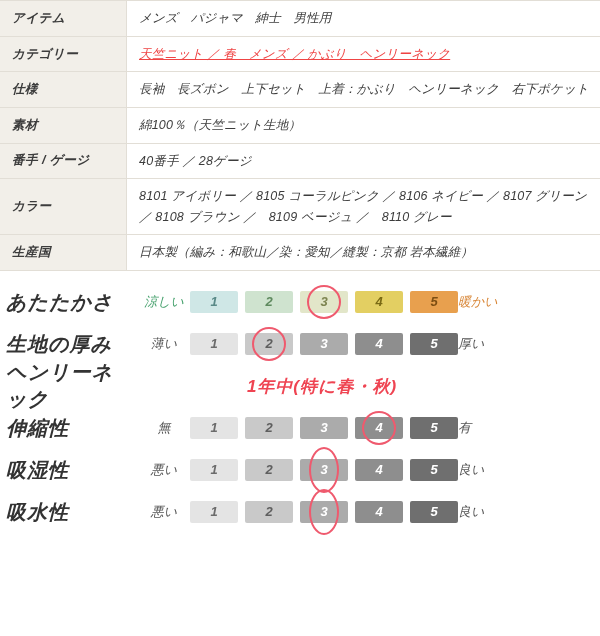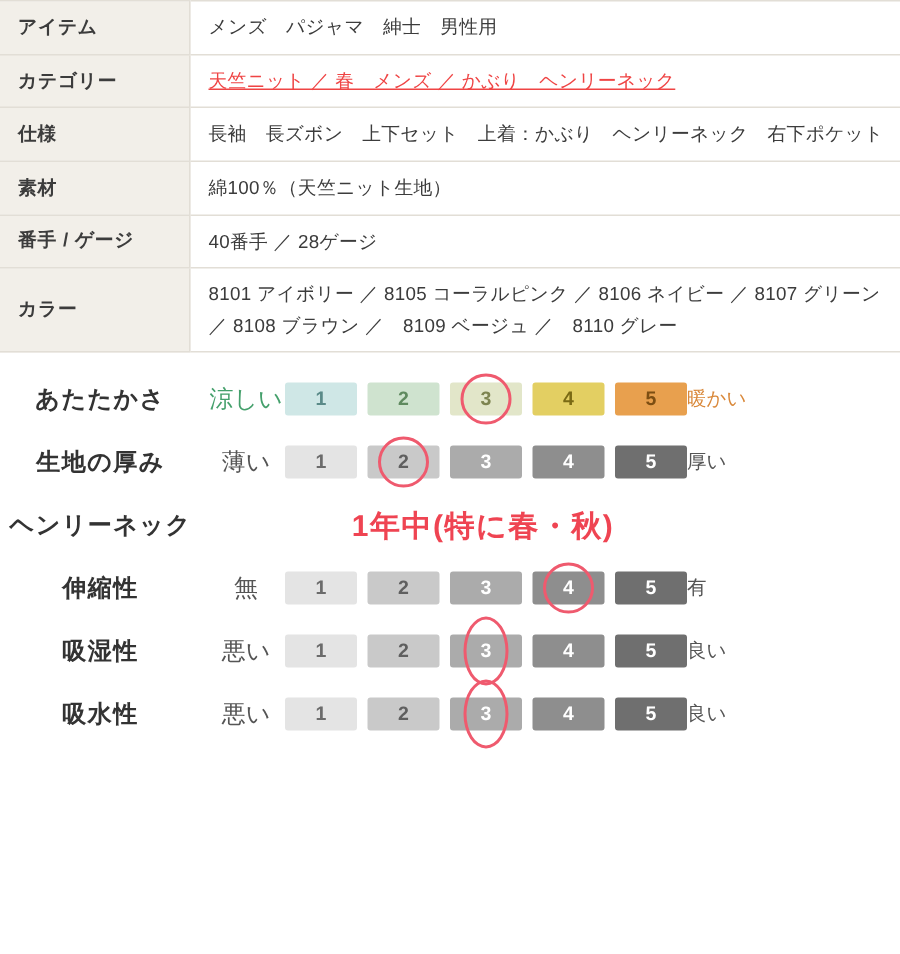--- a/index.html
+++ b/index.html
@@ -12,20 +12,21 @@
     background: #ffffff;
     font-family: "Liberation Sans", sans-serif;
     color: #333;
     overflow: hidden;
   }
   .page {
     width: 552px;
     height: 636px;
     position: relative;
     box-sizing: border-box;
+    font-style: italic;
   }
 
   
   table.spec {
     width: 600px;
     border-collapse: collapse;
     table-layout: fixed;
   }
   table.spec tr {
     border-bottom: 1px solid #e2ded6;
@@ -65,32 +66,32 @@
     padding: 0 6px 0 6px;
   }
   .rating-row {
     display: flex;
     align-items: center;
     height: 42px;
     position: relative;
   }
   .rating-label {
     width: 132px;
-    text-align: center;
+    text-align: left;
     padding-right: 10px;
-    font-size: 16px;
+    font-size: 20px;
     font-weight: bold;
     color: #333;
     letter-spacing: 1px;
     box-sizing: border-box;
   }
   .rating-left {
     width: 52px;
     text-align: center;
-    font-size: 16px;
+    font-size: 13px;
     color: #555;
   }
   .rating-right {
     width: 46px;
     font-size: 13px;
     color: #555;
   }
   .rating-left.accent, .rating-right.accent {
     color: #45a06c;
   }
@@ -146,21 +147,21 @@
     height: 46px;
     top: -12px;
     margin-left: -15px;
     border-radius: 50%;
   }
 
   .season-text {
     flex: 1;
     text-align: center;
     color: #ef4452;
-    font-size: 20px;
+    font-size: 17px;
     font-weight: bold;
     letter-spacing: 1px;
     padding-right: 40px;
   }
 </style>
 </head>
 <body>
 
 <div class="page">
 
@@ -182,20 +183,24 @@
         <th>素材</th>
         <td>綿100％（天竺ニット生地）</td>
       </tr>
       <tr>
         <th>番手 / ゲージ</th>
         <td>40番手 ／ 28ゲージ</td>
       </tr>
       <tr>
         <th>カラー</th>
         <td>8101 アイボリー ／ 8105 コーラルピンク ／ 8106 ネイビー ／ 8107 グリーン ／ 8108 ブラウン ／　8109 ベージュ ／　8110 グレー</td>
+      </tr>
+      <tr>
+        <th>生産国</th>
+        <td>日本製（編み：和歌山／染：愛知／縫製：京都 岩本繊維）</td>
       </tr>
     </tbody>
   </table>
 
   <div class="ratings">
 
     <div class="rating-row">
       <div class="rating-label">あたたかさ</div>
       <div class="rating-left accent">涼しい</div>
       <div class="cells">

